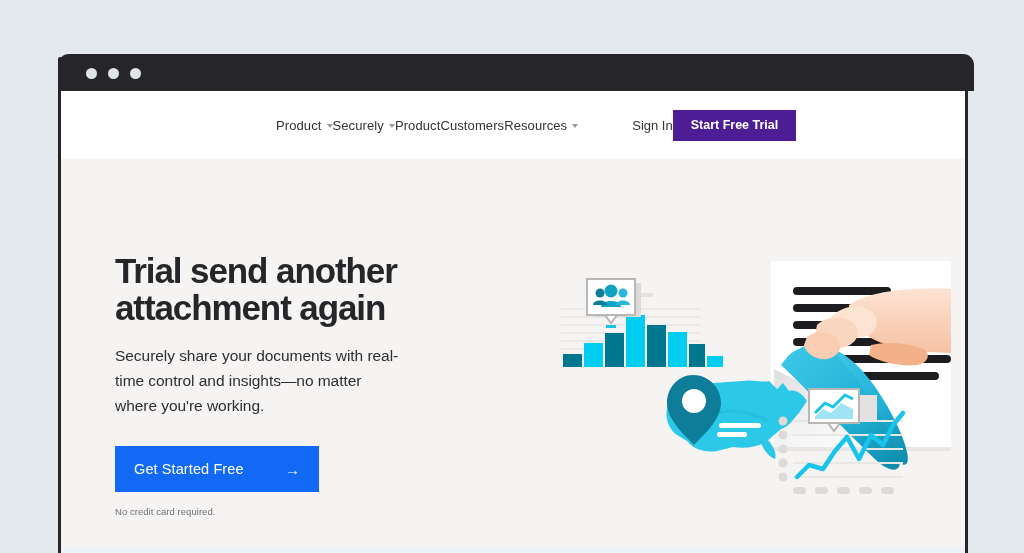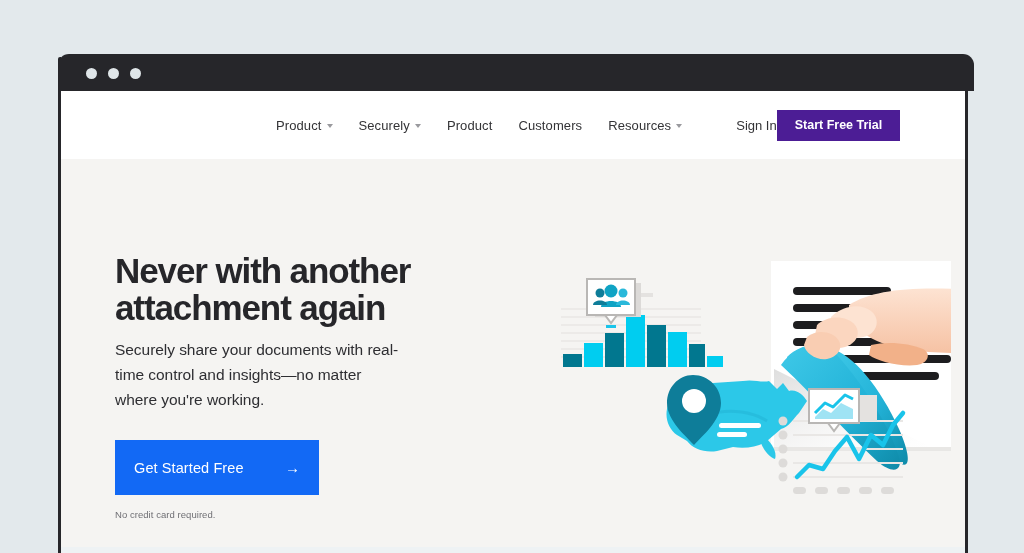--- a/index.html
+++ b/index.html
@@ -62,21 +62,20 @@
     height: 68px;
     background: #ffffff;
     display: flex;
     align-items: center;
   }
 
   #nav-links {
     display: flex;
     align-items: center;
     margin-left: 215px;
-    gap: 26px;
   }
 
   .nav-link {
     font-size: 13px;
     color: #333336;
     letter-spacing: .1px;
     white-space: nowrap;
     display: flex;
     align-items: center;
     gap: 5px;
@@ -151,32 +150,32 @@
   #headline {
     font-size: 35px;
     line-height: 37px;
     font-weight: bold;
     color: #26262a;
     letter-spacing: -1.1px;
     white-space: pre-line;
   }
 
   #subhead {
-    margin-top: 11px;
+    margin-top: 17px;
     font-size: 15.5px;
     line-height: 25px;
     color: #2e2e32;
     letter-spacing: -.05px;
     white-space: pre-line;
   }
 
   #cta-button {
     margin-top: 28px;
     width: 204px;
-    height: 55px;
+    height: 46px;
     background: #1269f5;
     border: none;
     display: flex;
     align-items: center;
     justify-content: space-between;
     padding: 0 19px;
     cursor: pointer;
     font-family: "Liberation Sans", sans-serif;
   }
 
@@ -256,21 +255,21 @@
 
     <div id="nav-actions">
       <span id="signin-link">Sign In</span>
       <button id="start-trial-button">Start Free Trial</button>
     </div>
   </nav>
 
   <section id="hero">
 
     <div id="hero-copy">
-      <h1 id="headline">Never with another
+      <h1 id="headline">Trial send another
 attachment again</h1>
       <p id="subhead">Securely share your documents with real-
 time control and insights—no matter
 where you're working.</p>
 
       <button id="cta-button">
         <span id="cta-label">Get Started Free</span>
         <span id="cta-arrow">→</span>
       </button>
 

